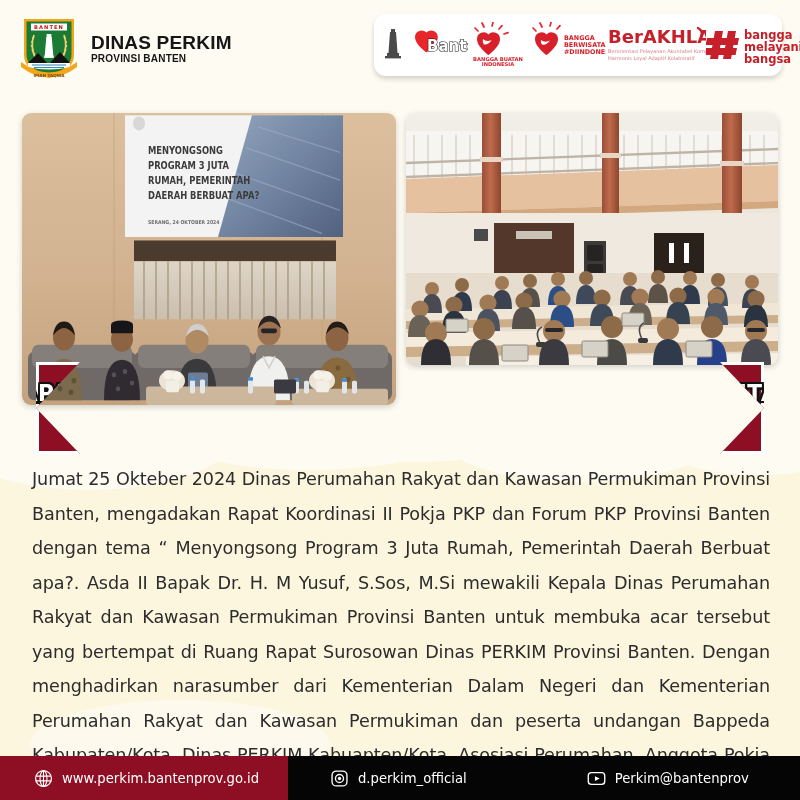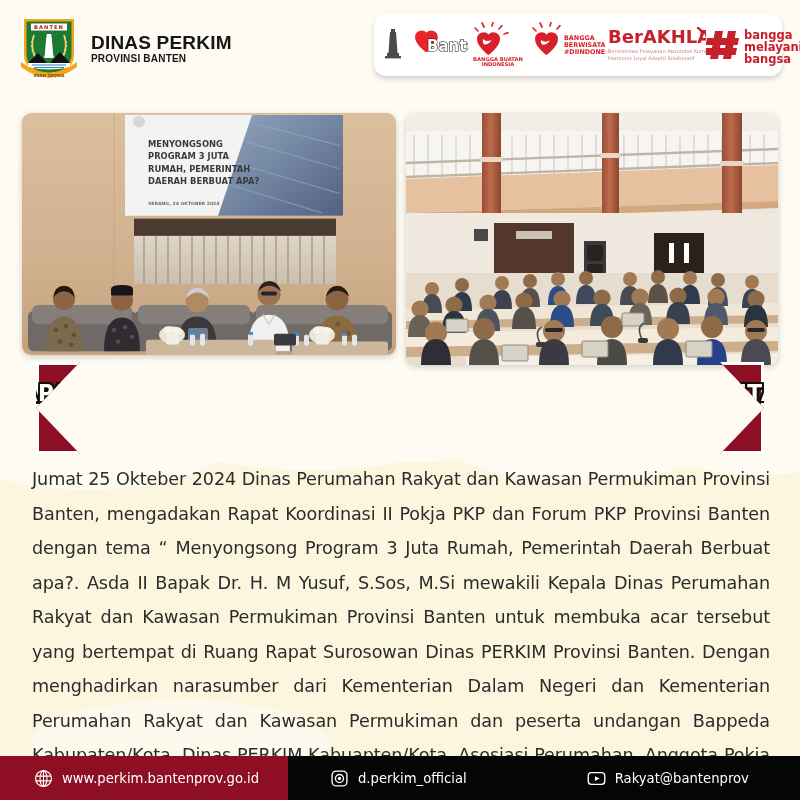--- a/index.html
+++ b/index.html
@@ -114,21 +114,21 @@
     width: 756px; height: 252px;
     display: flex;
     gap: 10px;
   }
   .photo {
     position: relative;
     border-radius: 9px;
     overflow: hidden;
     box-shadow: 0 2px 6px rgba(0,0,0,.18);
   }
-  .photo.left  { width: 374px; height: 242px; }
+  .photo.left  { width: 374px; height: 292px; }
   .photo.right { width: 372px; height: 252px; }
   .photo svg { display: block; width: 100%; height: 100%; }
 
   
   .ribbon-wrap {
     position: absolute;
     z-index: 4;
     left: 36px; top: 362px;
     width: 728px; height: 92px;
   }
@@ -714,18 +714,18 @@
           <circle cx="12" cy="12" r="2.1" fill="#fff"></circle>
         </svg>
         <span>d.perkim_official</span>
       </div>
 
       <div class="f-item yt">
         <svg class="f-icon" viewBox="0 0 24 24">
           <rect x="1.6" y="4.6" width="20.8" height="14.8" rx="4" fill="none" stroke="#fff" stroke-width="1.7"></rect>
           <path d="M10 9 L16 12 L10 15 Z" fill="#fff"></path>
         </svg>
-        <span>Rakyat@bantenprov</span>
+        <span>Perkim@bantenprov</span>
       </div>
     </div>
   </div>
 
 </div>
 
 </body></html>

